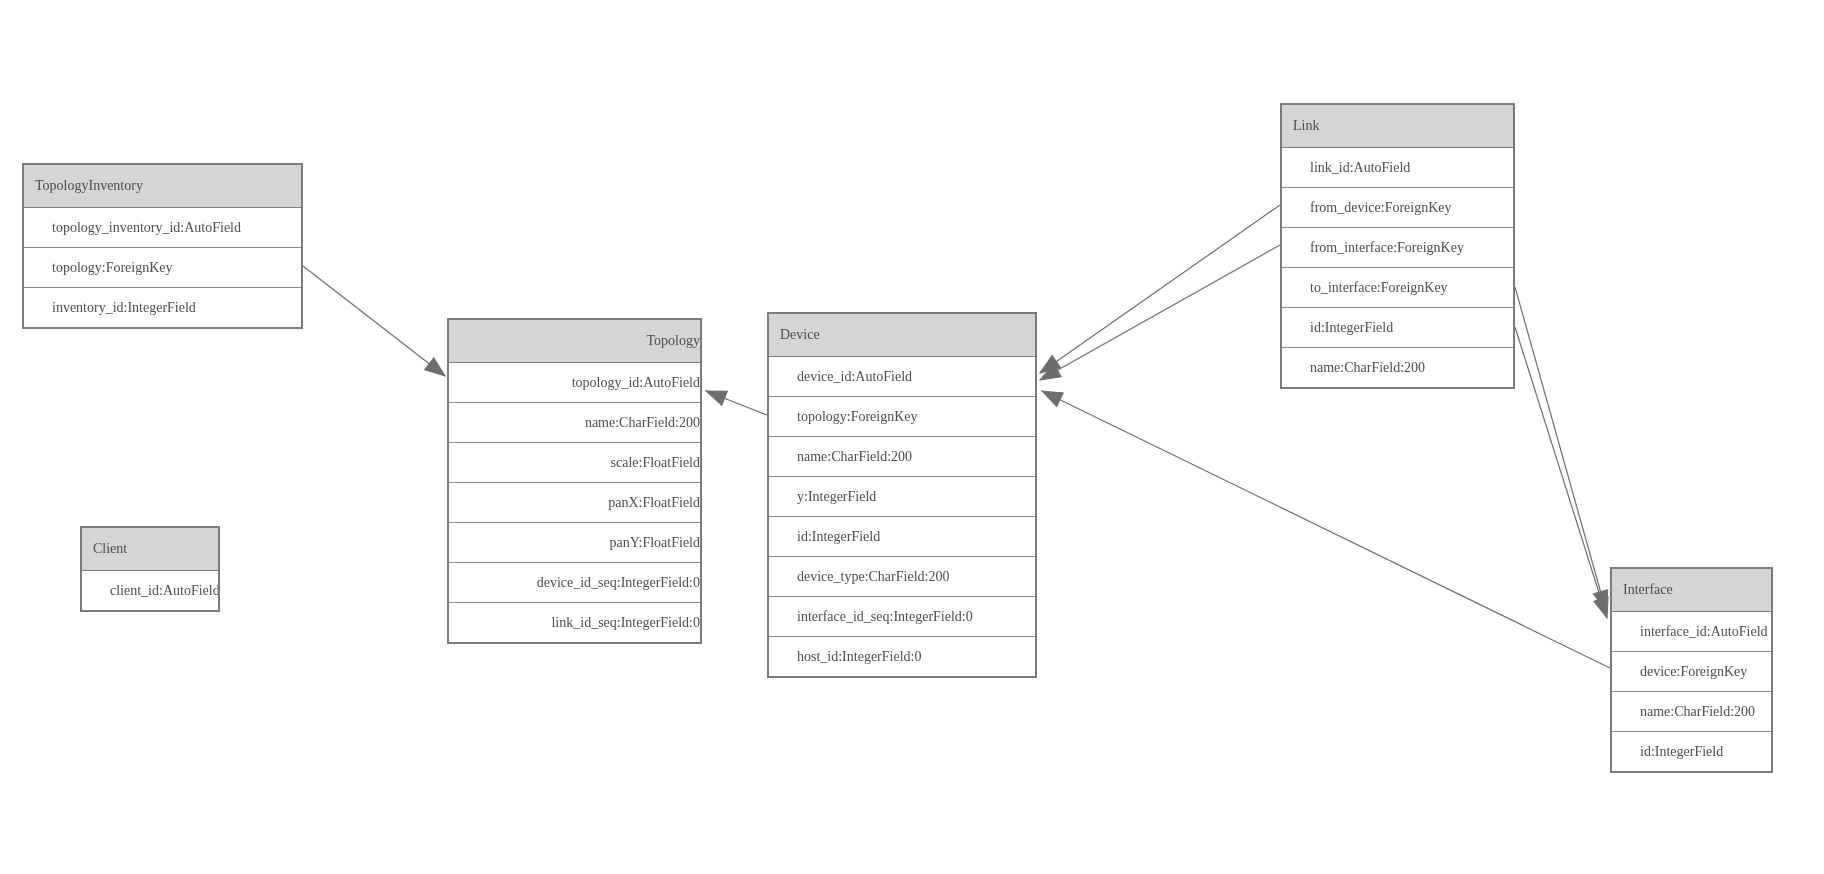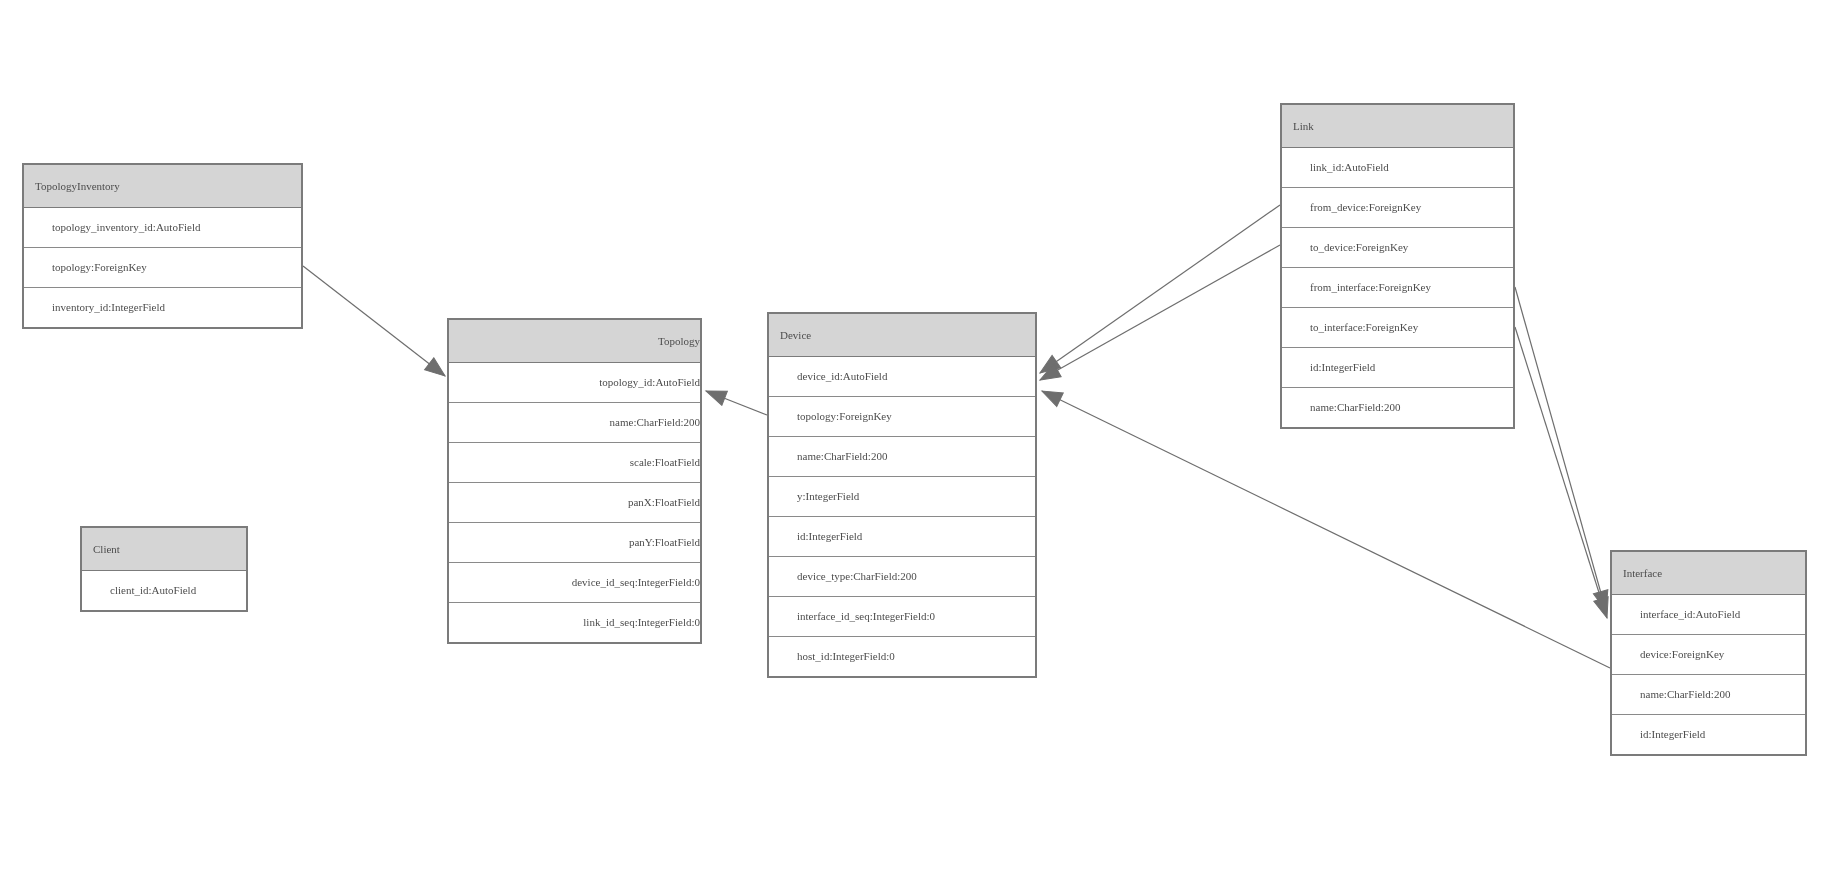--- a/index.html
+++ b/index.html
@@ -25,21 +25,21 @@
   #connector-layer line {
     stroke: #6e6e6e;
     stroke-width: 1.2;
   }
   .entity {
     position: absolute;
     background: #ffffff;
     border: 2px solid #7b7b7b;
     box-sizing: border-box;
     color: #4d4d4d;
-    font-size: 11px;
+    font-size: 14px;
   }
   .entity-header {
     height: 42px;
     line-height: 42px;
     background: #d5d5d5;
     border-bottom: 1px solid #7b7b7b;
     padding-left: 11px;
     white-space: nowrap;
     overflow: hidden;
   }
@@ -93,21 +93,21 @@
     <div class="entity-row">topology_id:AutoField</div>
         <div class="entity-row">name:CharField:200</div>
         <div class="entity-row">scale:FloatField</div>
         <div class="entity-row">panX:FloatField</div>
         <div class="entity-row">panY:FloatField</div>
         <div class="entity-row">device_id_seq:IntegerField:0</div>
         <div class="entity-row">link_id_seq:IntegerField:0</div>
       </div>
   </div>
 
-  <div class="entity" style="left:80px; top:526px; width:168px;">
+  <div class="entity" style="left:80px; top:526px; width:140px;">
     <div class="entity-header">Client</div>
     <div class="entity-rows">
 
     <div class="entity-row">client_id:AutoField</div>
       </div>
   </div>
 
   <div class="entity" style="left:767px; top:312px; width:270px;">
     <div class="entity-header">Device</div>
     <div class="entity-rows">
@@ -122,29 +122,28 @@
         <div class="entity-row">host_id:IntegerField:0</div>
       </div>
   </div>
 
   <div class="entity" style="left:1280px; top:103px; width:235px;">
     <div class="entity-header">Link</div>
     <div class="entity-rows">
 
     <div class="entity-row">link_id:AutoField</div>
         <div class="entity-row">from_device:ForeignKey</div>
-        <div class="entity-row">to_device:ForeignKey</div>
         <div class="entity-row">from_interface:ForeignKey</div>
         <div class="entity-row">to_interface:ForeignKey</div>
         <div class="entity-row">id:IntegerField</div>
         <div class="entity-row">name:CharField:200</div>
       </div>
   </div>
 
-  <div class="entity" style="left:1610px; top:550px; width:197px;">
+  <div class="entity" style="left:1610px; top:567px; width:163px;">
     <div class="entity-header">Interface</div>
     <div class="entity-rows">
 
     <div class="entity-row">interface_id:AutoField</div>
         <div class="entity-row">device:ForeignKey</div>
         <div class="entity-row">name:CharField:200</div>
         <div class="entity-row">id:IntegerField</div>
       </div>
   </div>
 

